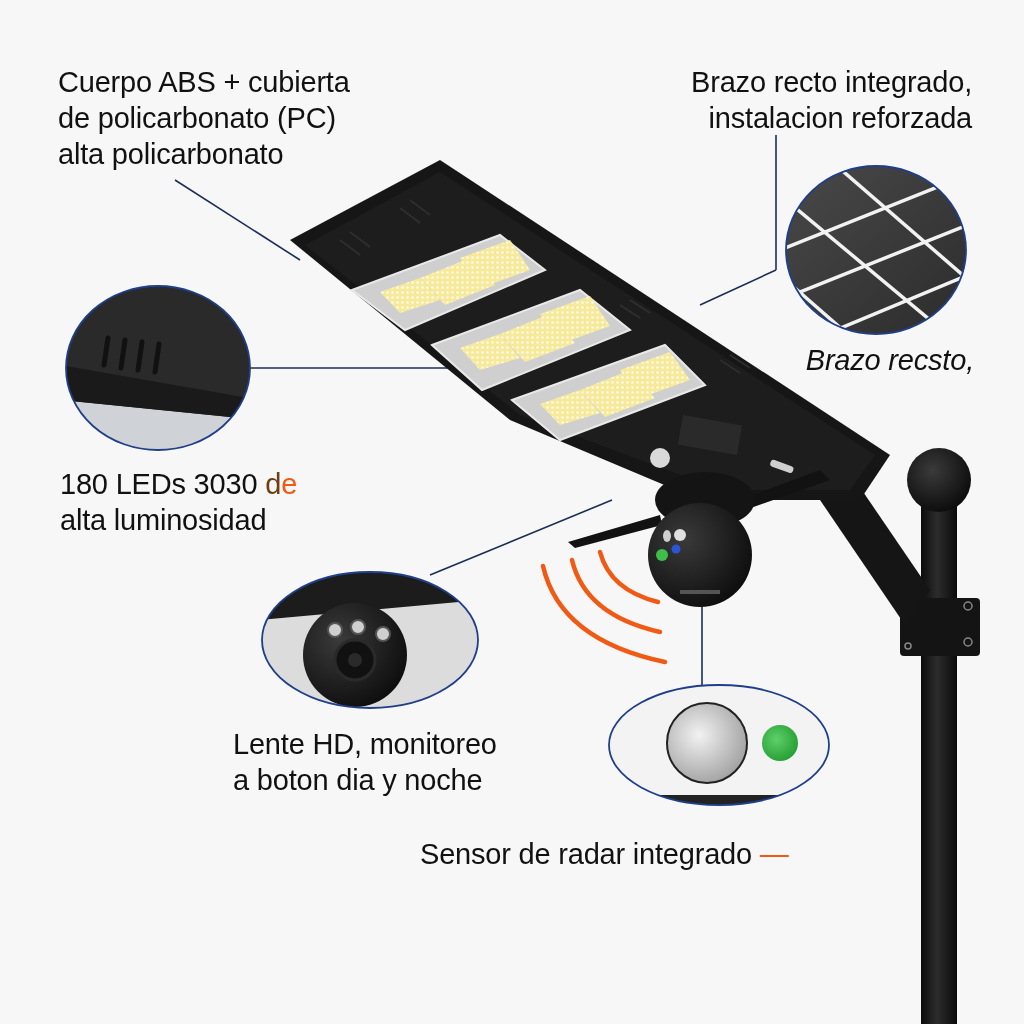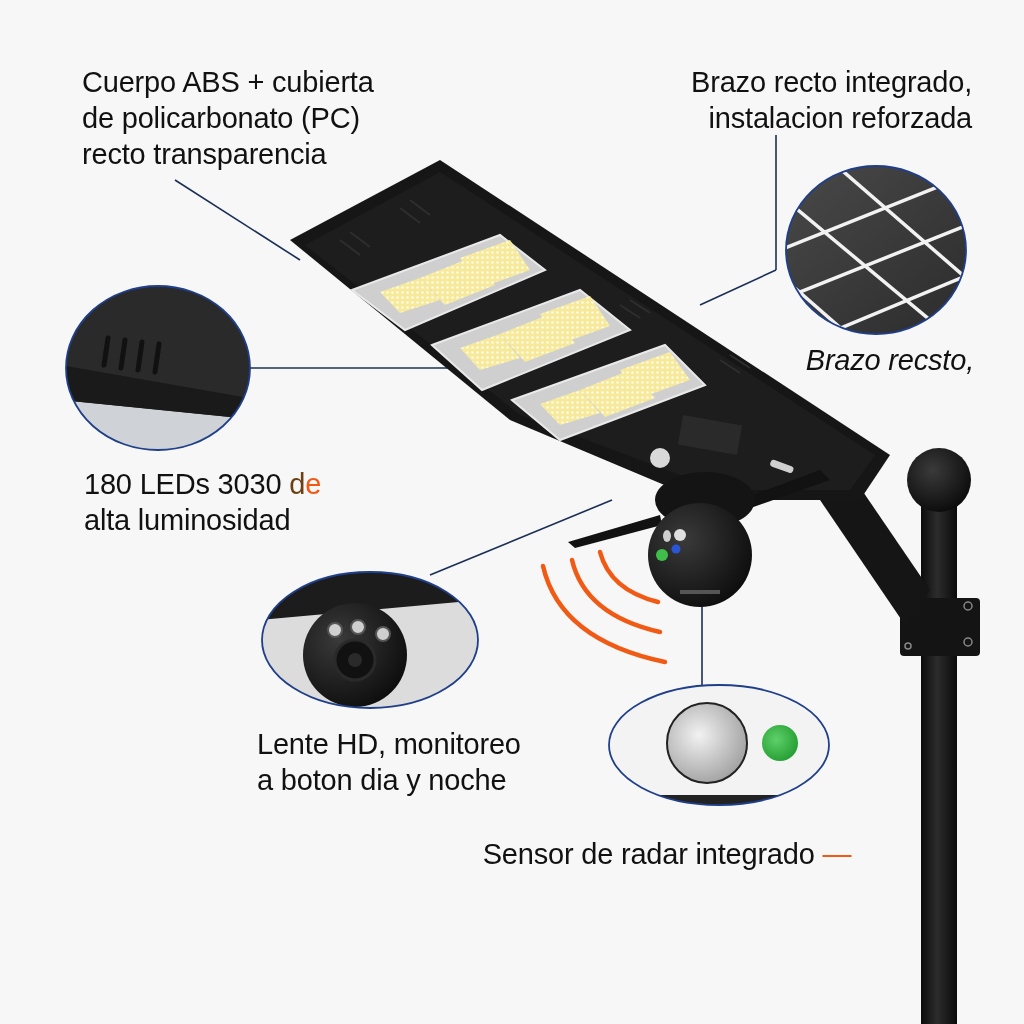--- a/index.html
+++ b/index.html
@@ -1,21 +1,21 @@
 <!DOCTYPE html>
 <html><head>
 <meta charset="utf-8">
 <style>
   html,body{margin:0;padding:0;}
   body{width:1024px;height:1024px;background:#f7f7f7;position:relative;overflow:hidden;
        font-family:"Liberation Sans","DejaVu Sans",sans-serif;color:#111;}
   .label{position:absolute;font-size:29px;line-height:36px;letter-spacing:-0.2px;color:#111;}
-  .label .line{display:block;white-space:nowrap;margin-left:24px;}
+  .label .line{display:block;white-space:nowrap;}
   .right{text-align:right;}
-  .center{text-align:center;}
+  .center{text-align:left;}
   .accent-dark{color:#6b3f12;}
   .accent{color:#f05a14;}
   .bold{font-weight:bold;}
   svg.art{position:absolute;left:0;top:0;}
 </style>
 </head>
 <body>
 
 <svg class="art" width="1024" height="1024" viewBox="0 0 1024 1024">
   <defs>
@@ -188,21 +188,21 @@
     <rect x="608" y="795" width="224" height="20" fill="#222"></rect>
     <circle cx="707" cy="743" r="40" fill="url(#sensorGrad)" stroke="#222" stroke-width="2"></circle>
     <circle cx="780" cy="743" r="18" fill="url(#greenGrad)"></circle>
   </g>
   <ellipse cx="719" cy="745" rx="110" ry="60" fill="none" stroke="#1f3f8a" stroke-width="1.8"></ellipse>
 </svg>
 
 <div class="label" style="left:58px;top:64px;">
   <span class="line">Cuerpo ABS + cubierta</span>
   <span class="line">de policarbonato (PC)</span>
-  <span class="line">recto transparencia</span>
+  <span class="line">alta policarbonato</span>
 </div>
 
 <div class="label right" style="right:52px;top:64px;">
   <span class="line">Brazo recto integrado,</span>
   <span class="line">instalacion reforzada</span>
 </div>
 
 <div class="label right" style="right:50px;top:342px;font-style:italic;">
   <span class="line">Brazo recsto,</span>
 </div>

